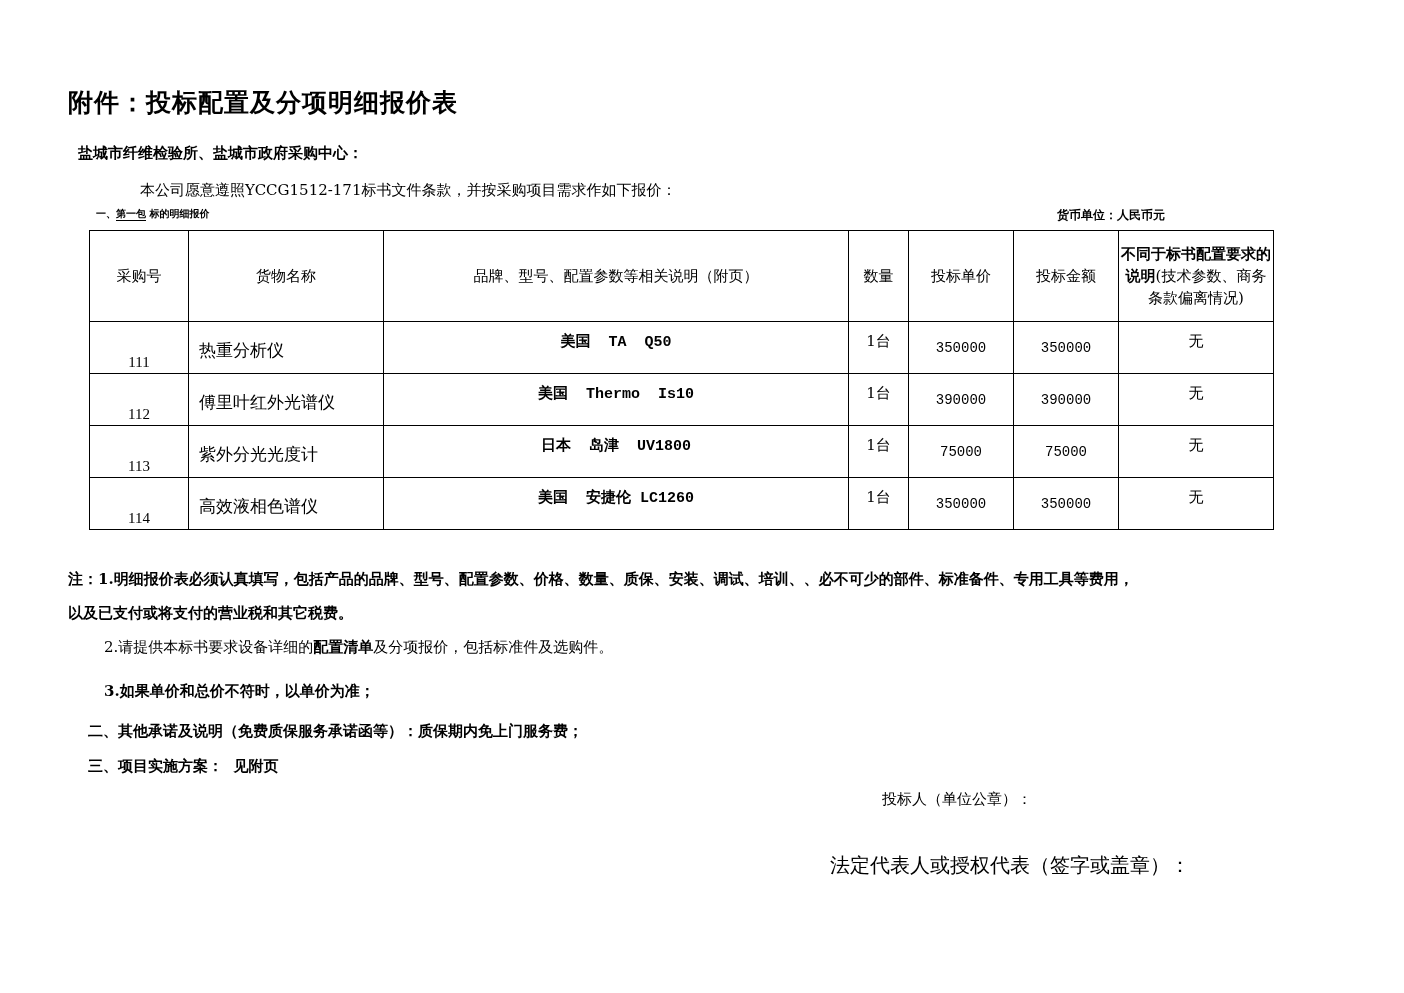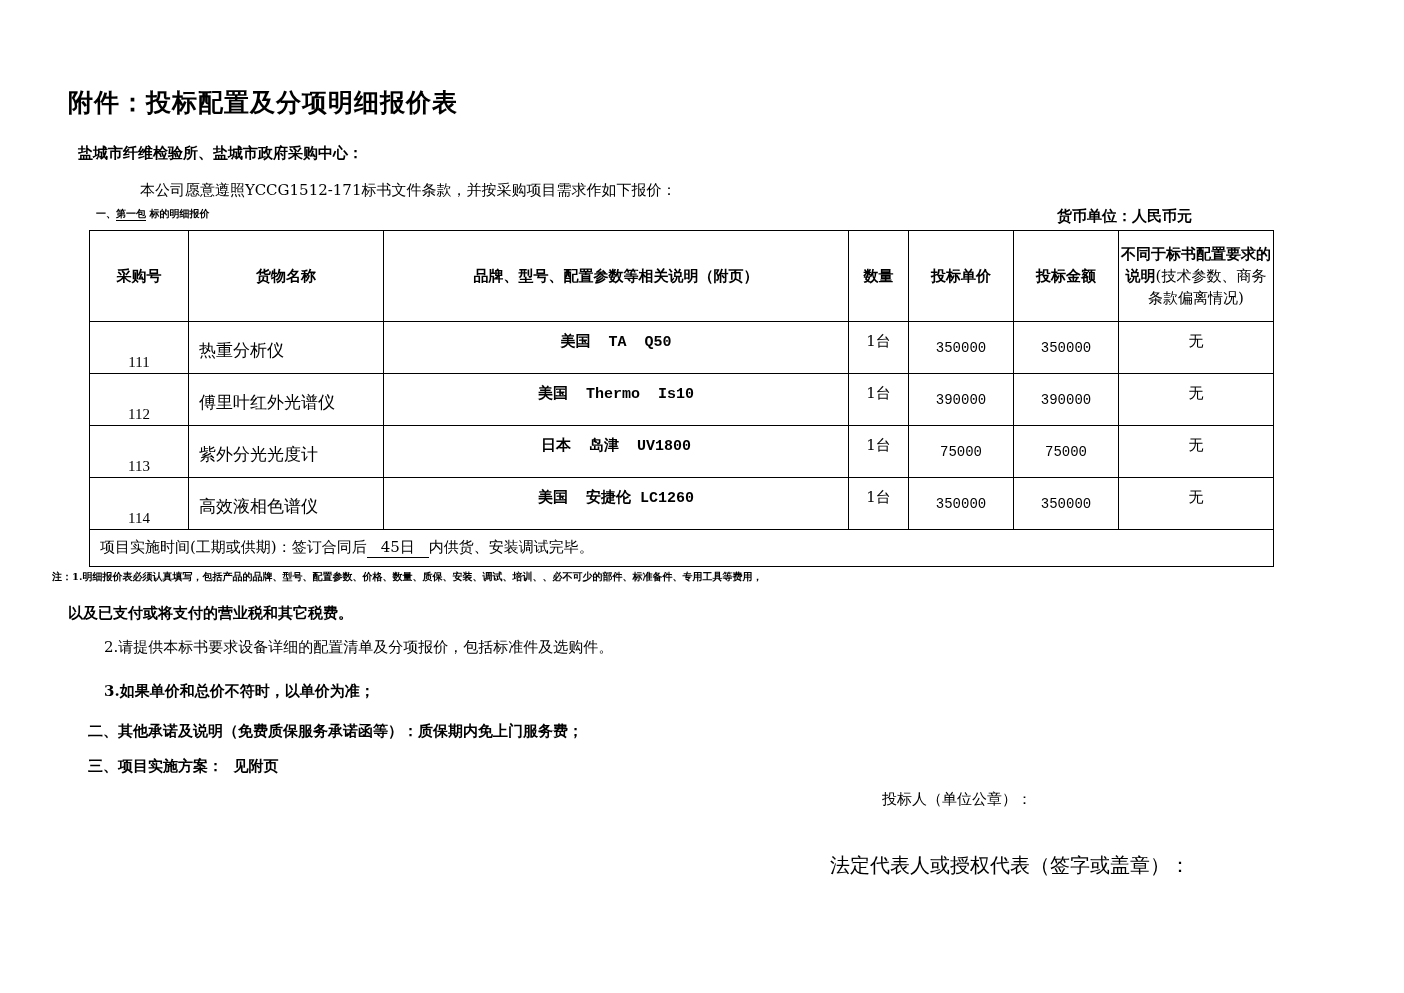--- a/index.html
+++ b/index.html
@@ -3,39 +3,39 @@
 <meta charset="utf-8">
 <style>
   html, body { margin:0; padding:0; background:#ffffff; }
   body { width:1404px; height:993px; position:relative; overflow:hidden; color:#000; font-family:"DejaVu Serif", serif; }
   .abs { position:absolute; white-space:nowrap; }
   .title { left:68px; top:86px; font-size:25px; font-weight:bold; letter-spacing:1px; }
   .recipient { left:78px; top:144px; font-size:15px; font-weight:bold; }
   .intro { left:140px; top:181px; font-size:15px; }
   .sec1 { left:96px; top:207px; font-size:10px; font-weight:bold; }
   .sec1 .u { text-decoration:underline; text-underline-offset:3px; }
-  .currency { left:1057px; top:207px; font-size:15px; font-weight:bold; }
+  .currency { left:1057px; top:207px; font-size:12px; font-weight:bold; }
   table.quote { position:absolute; left:89px; top:230px; width:1184px; border-collapse:collapse; table-layout:fixed; font-size:15px; }
   table.quote td, table.quote th { border:1.5px solid #000; padding:0; text-align:center; vertical-align:middle; }
-  table.quote th { font-weight:bold; height:90px; }
+  table.quote th { font-weight:normal; height:90px; }
   table.quote th.remark { font-weight:normal; line-height:22px; font-size:15px; }
   table.quote th.remark b { font-weight:bold;text-align:right; }
   table.quote tr.item td { height:41px; }
   td.code { vertical-align:bottom !important; padding-bottom:2px !important; font-family:"Liberation Serif", serif; }
   td.name { text-align:left !important; padding-left:10px !important; padding-top:6px !important; vertical-align:middle; font-size:17px; }
   td.spec { font-weight:bold; font-family:"Liberation Mono", monospace; font-size:15px; vertical-align:top !important; padding-top:10px !important; }
   td.qty, td.none { vertical-align:top !important; padding-top:10px !important; }
   td.num { font-family:Liberation Mono, monospace; font-size:14px; }
   table.quote tr.summary td { text-align:left; padding-left:10px; height:34px; }
   table.quote tr.time td { text-align:left; padding-left:10px; height:36px; }
   .blank { display:inline-block; border-bottom:1px solid #000; padding:0 14px; }
-  .note1 { left:52px; top:570px; font-size:10px; font-weight:bold; }
+  .note1 { left:68px; top:570px; font-size:15px; font-weight:bold; }
   .note1b { left:68px; top:604px; font-size:15px; font-weight:bold; }
   .note2 { left:104px; top:638px; font-size:15px; }
-  .note2 b { font-weight:normal; }
+  .note2 b { font-weight:bold; }
   .note3 { left:104px; top:682px; font-size:15px; font-weight:bold; }
   .sec2 { left:88px; top:722px; font-size:15px; font-weight:bold; }
   .sec3 { left:88px; top:757px; font-size:15px; font-weight:bold; }
   .sign1 { left:882px; top:790px; font-size:15px; }
   .sign2 { left:830px; top:852px; font-size:20px; }
 </style>
 </head>
 <body>
 
 <div class="abs title">附件：投标配置及分项明细报价表</div>
@@ -95,23 +95,20 @@
   </tr>
   <tr class="item">
     <td class="code">114</td>
     <td class="name">高效液相色谱仪</td>
     <td class="spec" style="white-space:pre">美国  安捷伦 LC1260</td>
     <td class="qty">1台</td>
     <td class="num">350000</td>
     <td class="num">350000</td>
     <td class="none">无</td>
   </tr>
-  <tr class="time">
-    <td colspan="7"><span>项目实施时间(工期或供期)：签订合同后</span><span class="blank">45日</span><span>内供货、安装调试完毕。</span></td>
-  </tr>
 </tbody>
   </table>
 
 <div class="abs note1">注：1.明细报价表必须认真填写，包括产品的品牌、型号、配置参数、价格、数量、质保、安装、调试、培训、、必不可少的部件、标准备件、专用工具等费用，</div>
 <div class="abs note1b">以及已支付或将支付的营业税和其它税费。</div>
 <div class="abs note2"><span>2.请提供本标书要求设备详细的</span><b>配置清单</b><span>及分项报价，包括标准件及选购件。</span></div>
 <div class="abs note3">3.如果单价和总价不符时，以单价为准；</div>
 <div class="abs sec2">二、其他承诺及说明（免费质保服务承诺函等）：质保期内免上门服务费；</div>
 <div class="abs sec3" style="white-space:pre">三、项目实施方案：  见附页</div>
 <div class="abs sign1">投标人（单位公章）：</div>

